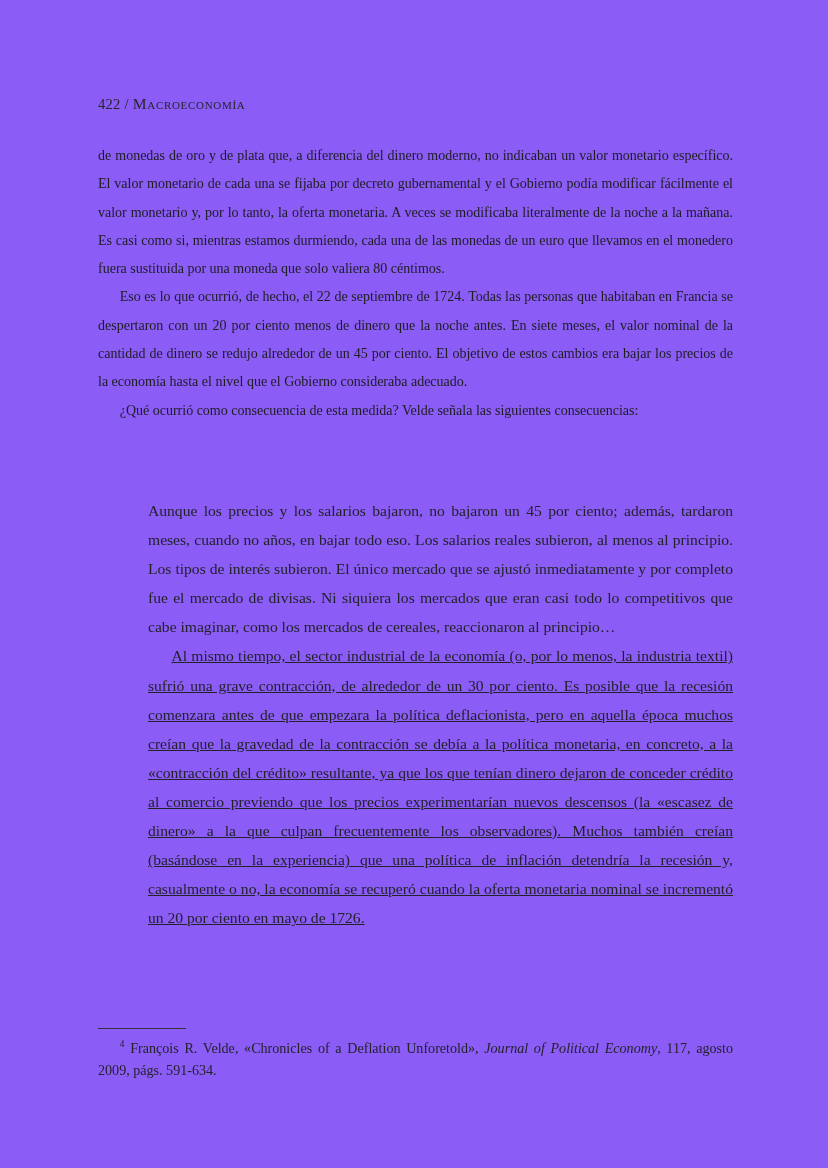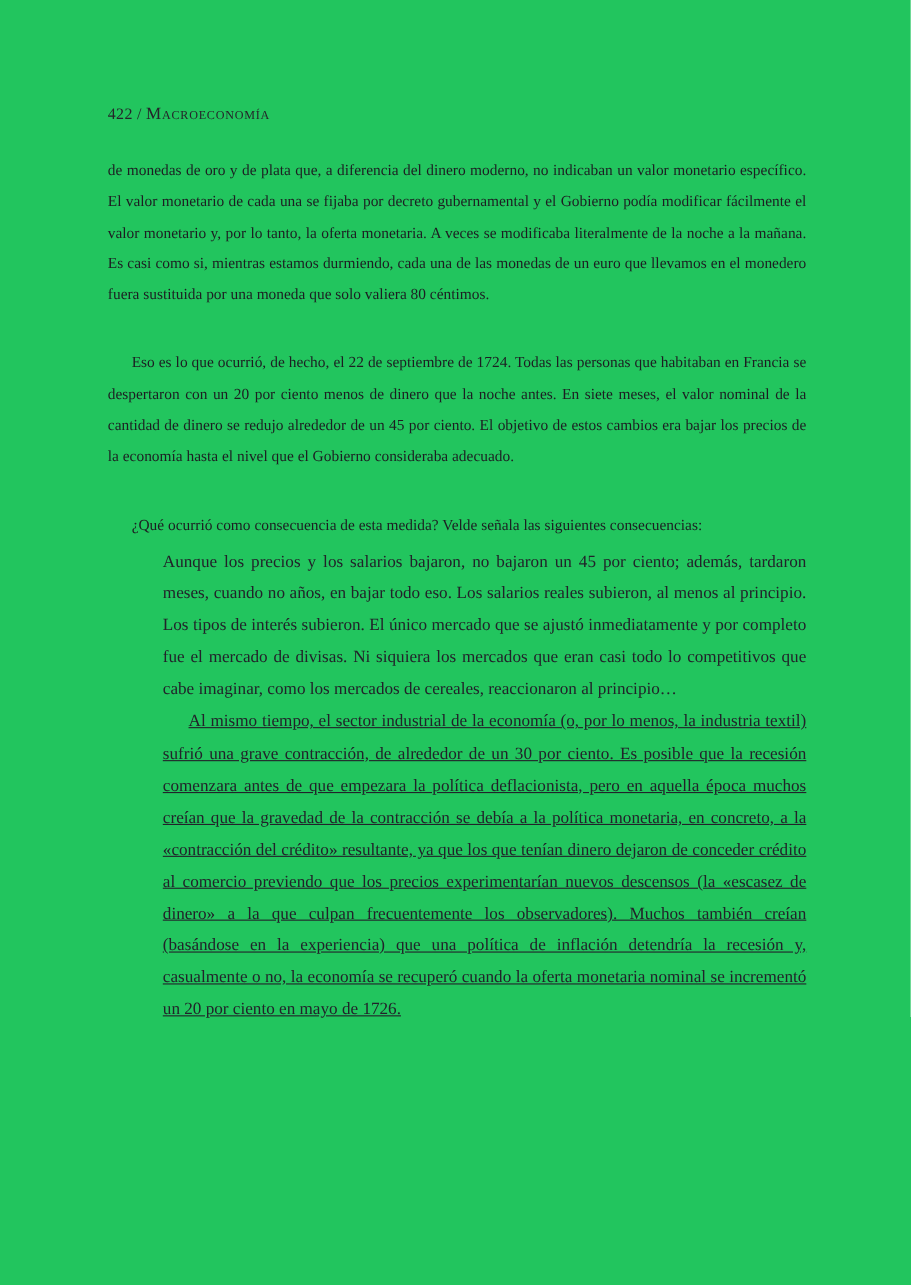--- a/index.html
+++ b/index.html
@@ -4,21 +4,21 @@
 <style>
   html, body {
     margin: 0;
     padding: 0;
     background: #ffffff;
   }
   .page {
     position: relative;
     width: 828px;
     height: 1168px;
-    background: #22c55e;
+    background: #8b5cf6;
     overflow: hidden;
     font-family: "Liberation Serif", "DejaVu Serif", serif;
     color: #1d1d1f;
     box-sizing: border-box;
   }
 
   
   .running-head {
     position: absolute;
     left: 98px;
@@ -48,21 +48,20 @@
     margin: 0;
     font-size: 14px;
     line-height: 28.3px;
     text-align: justify;
     text-justify: inter-word;
     hyphens: manual;
     color: #1d1d22;
   }
   p.body-par.indent {
     text-indent: 1.55em;
-    margin-top: 34px;
   }
 
   
   .quote-block {
     position: absolute;
     left: 148px;
     top: 496px;
     width: 585px;
   }
   p.quote-par {
@@ -152,14 +151,18 @@
     <p class="body-par indent">Eso es lo que ocurrió, de hecho, el 22 de septiembre de 1724. Todas las personas que habitaban en Francia se despertaron con un 20 por ciento menos de dinero que la noche antes. En siete meses, el valor nominal de la cantidad de dinero se redujo alrededor de un 45 por ciento. El objetivo de estos cambios era bajar los precios de la economía hasta el nivel que el Gobierno consideraba adecuado.</p>
     <p class="body-par indent">¿Qué ocurrió como consecuencia de esta medida? Velde señala las siguientes consecuencias:</p>
   </div>
 
   <div class="quote-block">
     <p class="quote-par">Aunque los precios y los salarios bajaron, no bajaron un 45 por ciento; además, tardaron meses, cuando no años, en bajar todo eso. Los salarios reales subieron, al menos al principio. Los tipos de interés subieron. El único mercado que se ajustó inmediatamente y por completo fue el mercado de divisas. Ni siquiera los mercados que eran casi todo lo competitivos que cabe imaginar, como los mercados de cereales, reaccionaron al principio…</p>
     <p class="quote-par indent">Al mismo tiempo, el sector industrial de la economía (o, por lo menos, la industria textil) sufrió una grave contracción, de alrededor de un 30 por ciento. Es posible que la recesión comenzara antes de que empezara la política deflacionista, pero en aquella época muchos creían que la gravedad de la contracción se debía a la política monetaria, en concreto, a la «contracción del crédito» resultante, ya que los que tenían dinero dejaron de conceder crédito al comercio previendo que los precios experimentarían nuevos descensos (la «escasez de dinero» a la que culpan frecuentemente los observadores). Muchos también creían (basándose en la experiencia) que una política de inflación detendría la recesión y, casualmente o no, la economía se recuperó cuando la oferta monetaria nominal se incrementó un 20 por ciento en mayo de 1726.</p>
   </div>
 
 
+  <div class="footnote-block">
+    <div class="footnote-rule"></div>
+    <p class="footnote-text"><sup>4</sup> <span>François R. Velde, «Chronicles of a Deflation Unforetold», </span><span class="ital">Journal of Political Economy</span><span>, 117, agosto 2009, págs. 591-634.</span></p>
+  </div>
 
 </div>
 
 </body></html>

